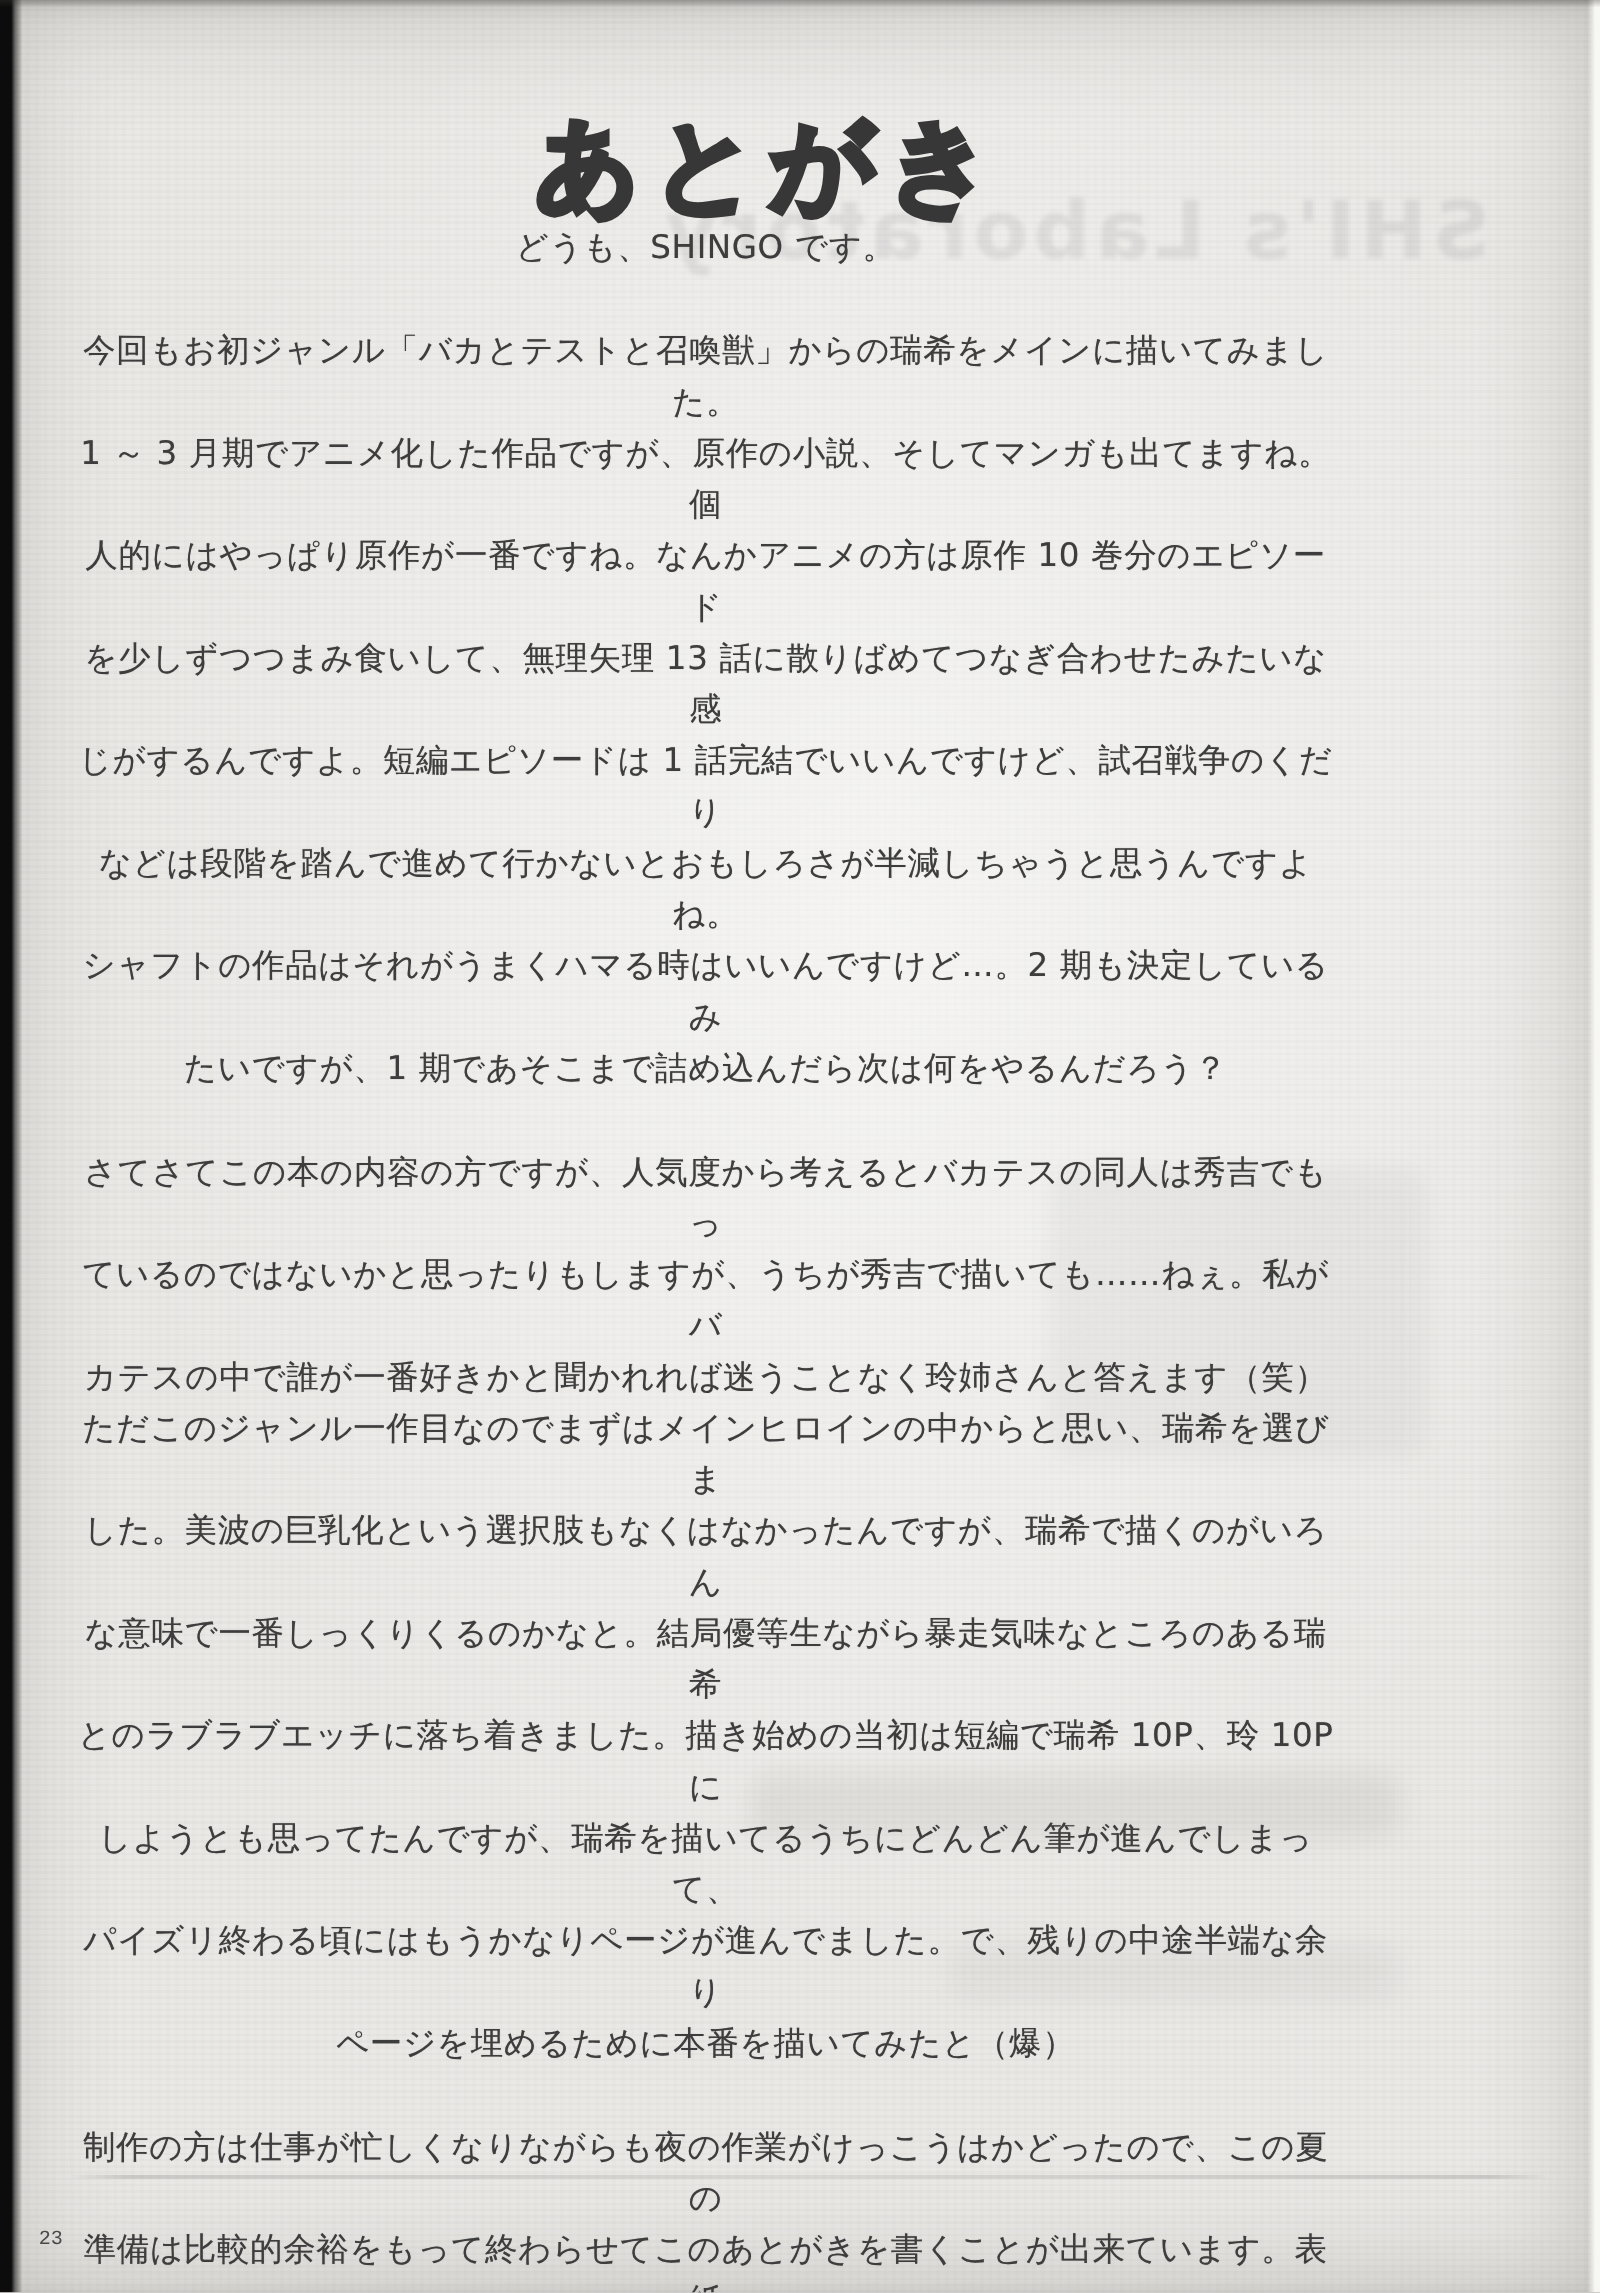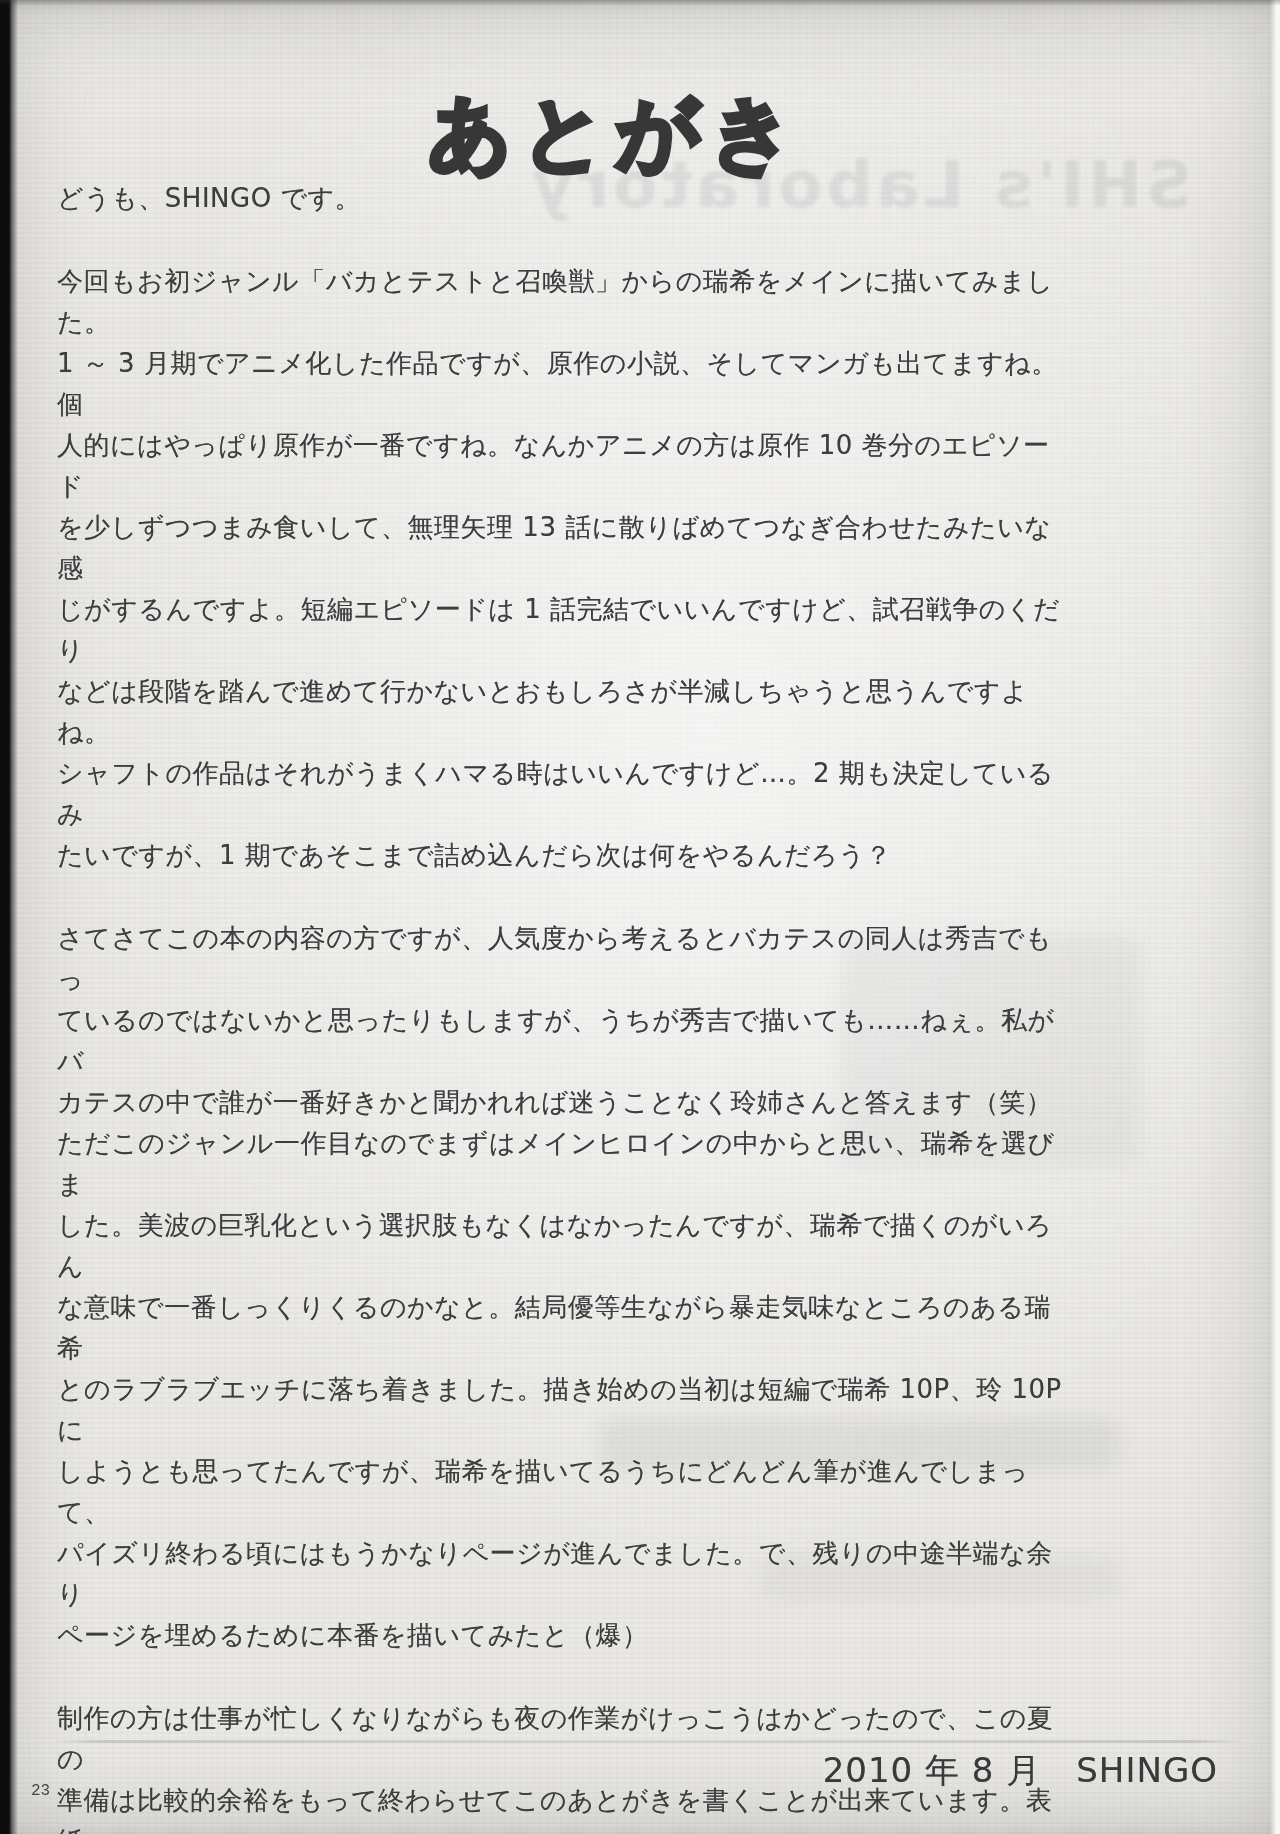--- a/index.html
+++ b/index.html
@@ -38,21 +38,21 @@
     color:#373737;-webkit-text-stroke:5px #373737;
     letter-spacing:10px;
   }
   
   .body-text{
     position:absolute;left:57px;top:178px;width:1015px;
     color:#3d3d3d;
     font-size:26px;line-height:41px;letter-spacing:0.5px;
     text-shadow:0 0 0.6px rgba(61,61,61,0.55);
   }
-  .para{white-space:pre-line;margin:0 0 42px 0;}
+  .para{white-space:pre-line;margin:0 0 42px 0;text-align:center;}
   
   .ghost-text{
     position:absolute;top:148px;right:88px;
     transform:scaleX(-1);
     font-size:64px;font-weight:700;letter-spacing:4px;
     color:rgba(104,104,112,0.12);
     filter:blur(1.5px);
     pointer-events:none;
   }
   .ghost-smudge{position:absolute;background:rgba(110,108,104,0.06);filter:blur(9px);border-radius:18px;pointer-events:none;}
@@ -116,17 +116,16 @@
     <p class="para">制作の方は仕事が忙しくなりながらも夜の作業がけっこうはかどったので、この夏の
 準備は比較的余裕をもって終わらせてこのあとがきを書くことが出来ています。表紙
 絵も 1 枚だけの予定が、本編が早めに終わったのでもう一枚裏表紙用の CG も描くこ
 とができましたし。一応本編の最後がイッちゃったままフェードアウトだったので、
 その後の 1 コマって感じでつなげてます。</p>
 
   </div>
 
   <div class="artifact-line"></div>
 
-  <div class="signature">2010 年 8 月　SHINGO</div>
 
   <div class="page-number">23</div>
 
 </div>
 
 </body></html>

